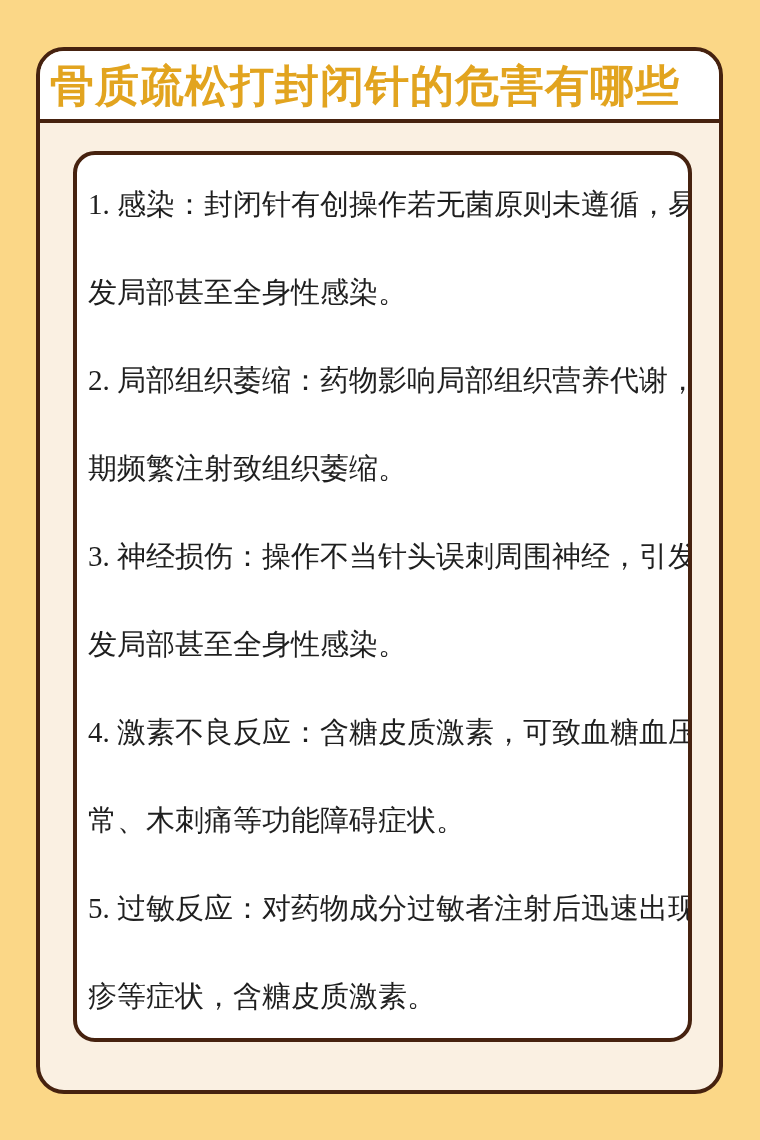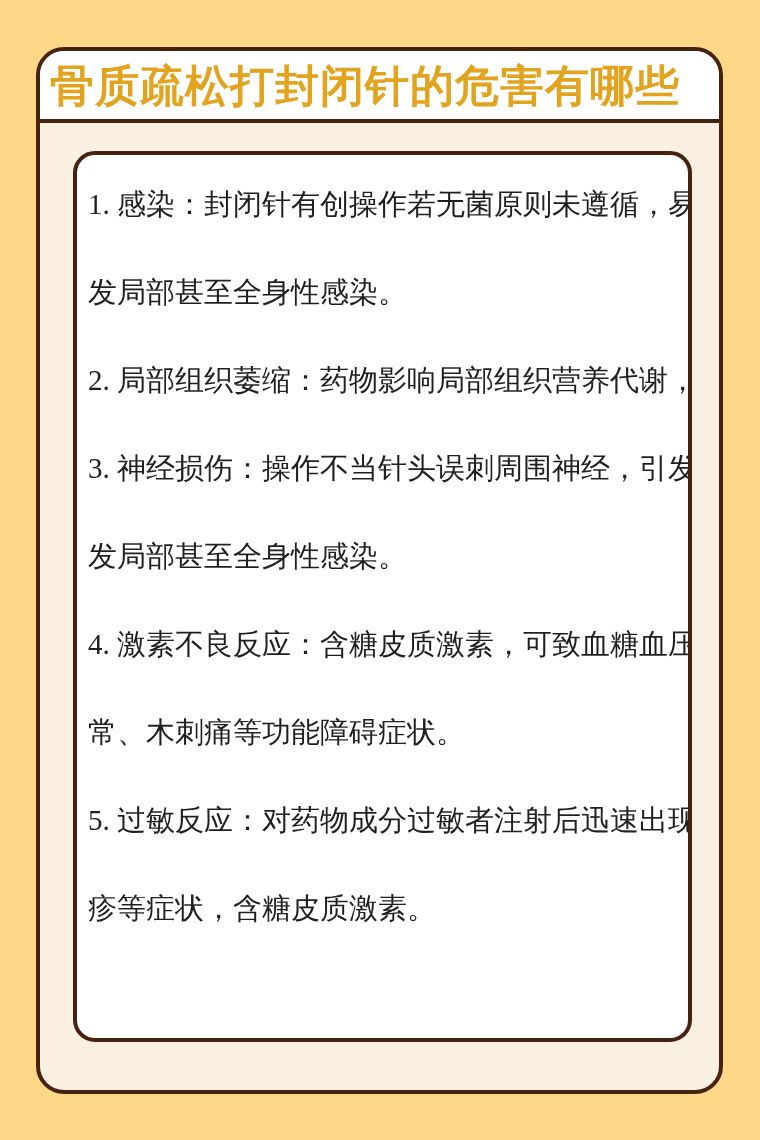--- a/index.html
+++ b/index.html
@@ -71,20 +71,21 @@
 
 <div class="card">
   <div class="card-header">
     <h1 class="card-title">骨质疏松打封闭针的危害有哪些</h1>
   </div>
   <div class="card-body">
     <div class="panel">
       <div class="line">1. 感染：封闭针有创操作若无菌原则未遵循，易引</div>
       <div class="line">发局部甚至全身性感染。</div>
       <div class="line">2. 局部组织萎缩：药物影响局部组织营养代谢，长</div>
+      <div class="line">期频繁注射致组织萎缩。</div>
       <div class="line">3. 神经损伤：操作不当针头误刺周围神经，引发麻</div>
       <div class="line">发局部甚至全身性感染。</div>
       <div class="line">4. 激素不良反应：含糖皮质激素，可致血糖血压异</div>
       <div class="line">常、木刺痛等功能障碍症状。</div>
       <div class="line">5. 过敏反应：对药物成分过敏者注射后迅速出现皮</div>
       <div class="line">疹等症状，含糖皮质激素。</div>
     </div>
   </div>
 </div>
 

